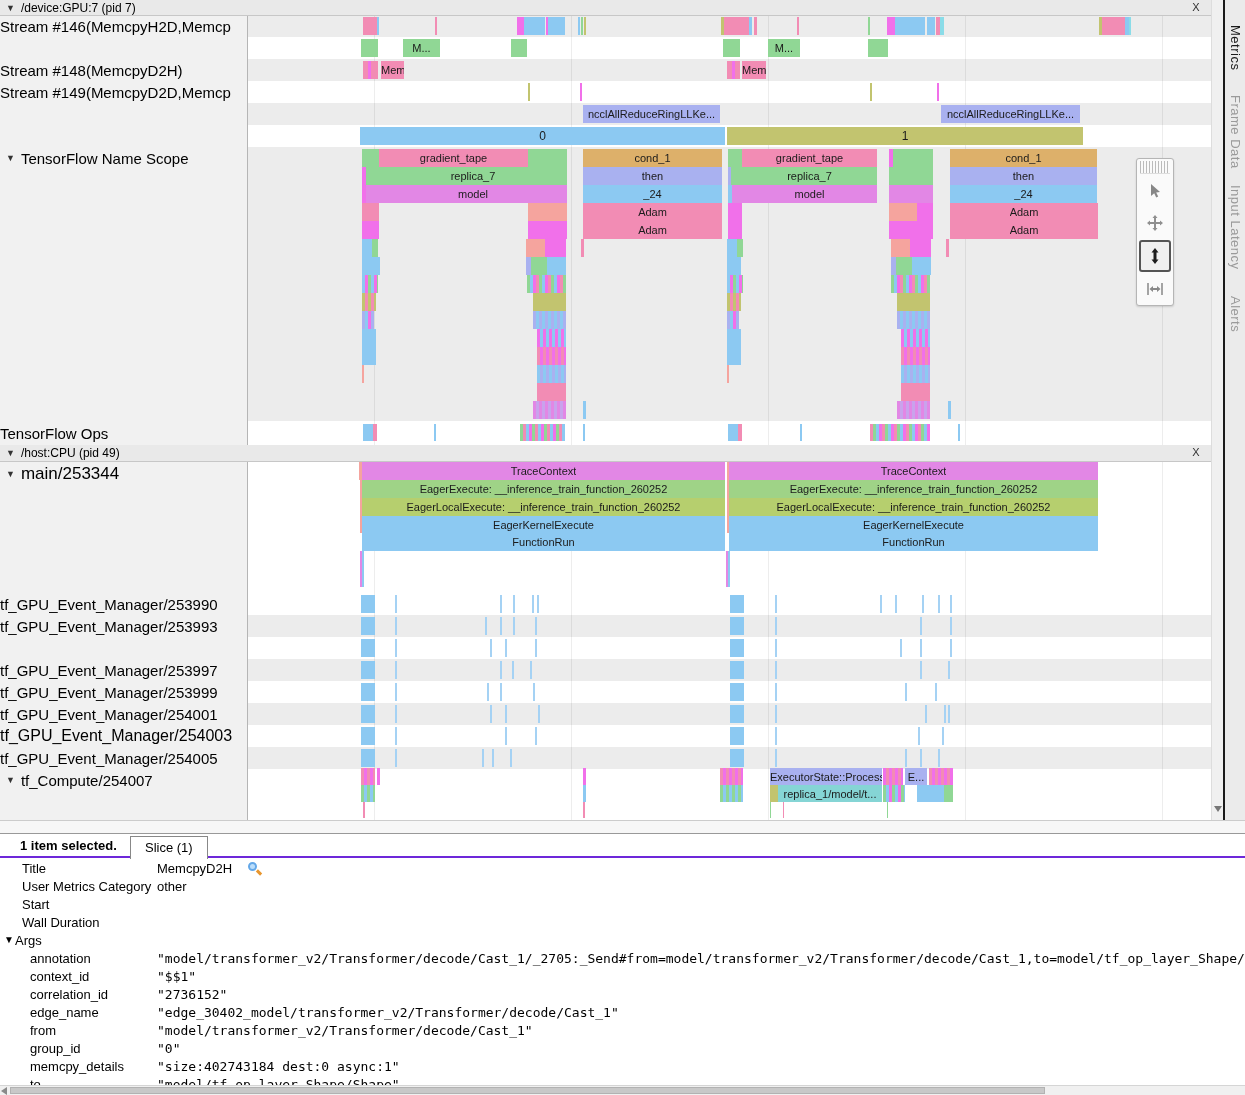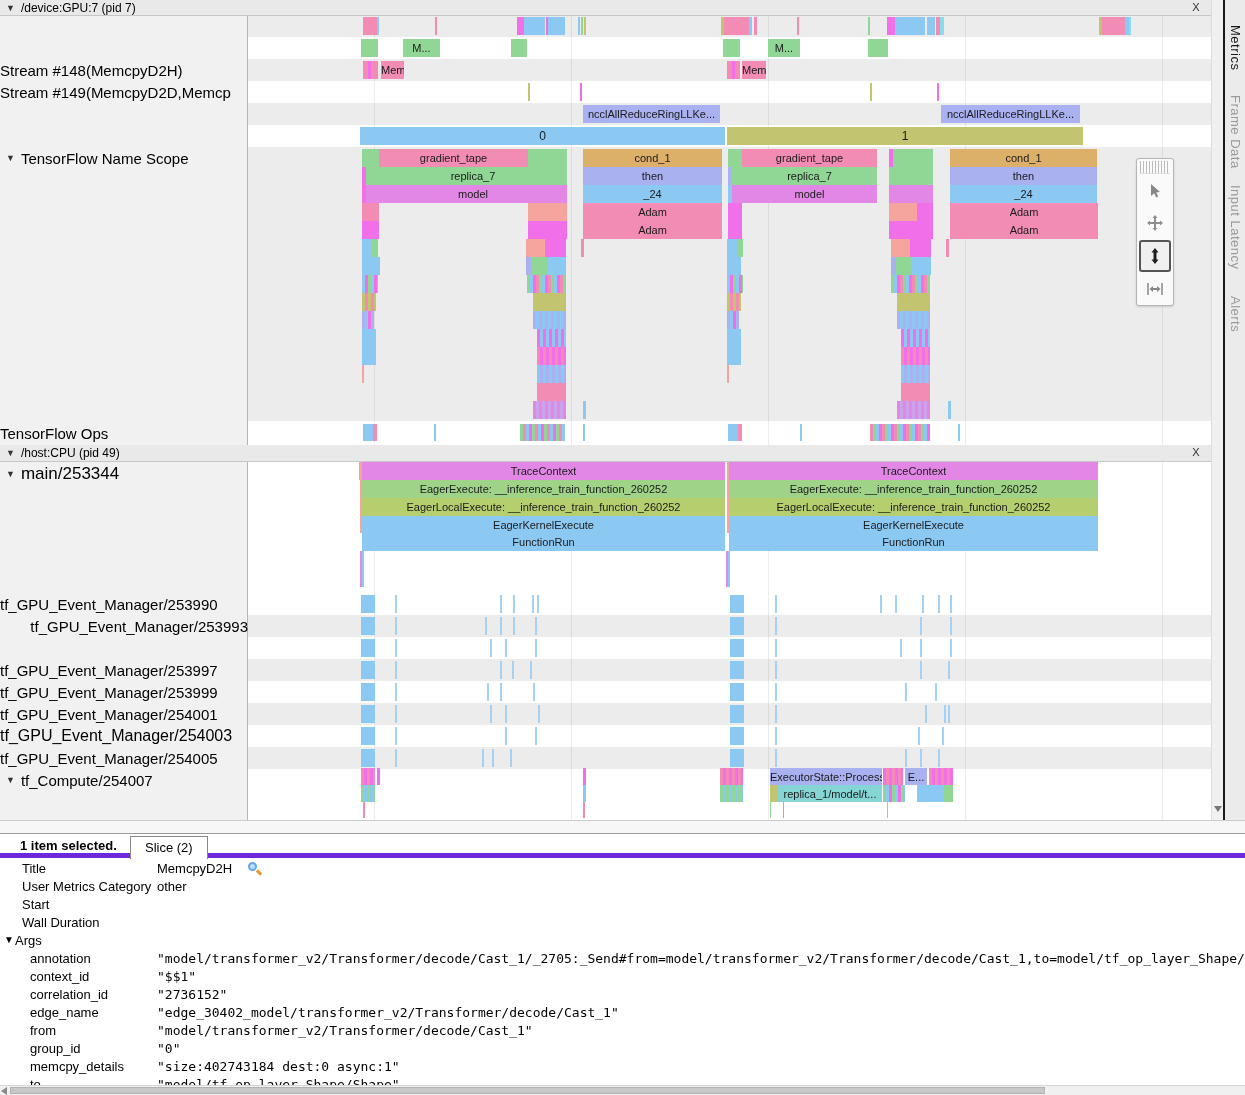--- a/index.html
+++ b/index.html
@@ -396,41 +396,44 @@
         <span>replica_1/model/t...</span>
       </div>
       <div class="seg" style="left: 883px; top: 785px; width: 22px; height: 17px; background: repeating-linear-gradient(90deg, rgb(144, 215, 149) 0px, rgb(144, 215, 149) 3px, rgb(140, 201, 242) 3px, rgb(140, 201, 242) 6px, rgb(241, 112, 234) 6px, rgb(241, 112, 234) 9px);"></div>
       <div class="seg" style="left: 917px; top: 785px; width: 27px; height: 17px; background: rgb(140, 201, 242);"></div>
       <div class="seg" style="left: 944px; top: 785px; width: 9px; height: 17px; background: rgb(144, 215, 149);"></div>
       <div class="seg" style="left: 363px; top: 802px; width: 2px; height: 16px; background: rgb(242, 140, 180);"></div>
       <div class="seg" style="left: 583px; top: 802px; width: 2px; height: 16px; background: rgb(242, 140, 180);"></div>
       <div class="seg" style="left: 770px; top: 802px; width: 1px; height: 16px; background: rgb(144, 215, 149);"></div>
       <div class="seg" style="left: 783px; top: 802px; width: 1px; height: 16px; background: rgb(242, 140, 180);"></div>
       <div class="seg" style="left: 887px; top: 802px; width: 1px; height: 16px; background: rgb(144, 215, 149);"></div>
+      <div class="track-label" style="top: 15px; height: 22px; width: 248px; font-size: 15px;">
+        <span>Stream #146(MemcpyH2D,Memcp</span>
+      </div>
       <div class="track-label" style="top: 59px; height: 22px; width: 248px; font-size: 15px;">
         <span>Stream #148(MemcpyD2H)</span>
       </div>
       <div class="track-label" style="top: 81px; height: 22px; width: 248px; font-size: 15px;">
         <span>Stream #149(MemcpyD2D,Memcp</span>
       </div>
       <div class="track-label" style="top: 147px; height: 22px; width: 248px; font-size: 15px;">
         <span class="arrow">▼</span>
         <span>TensorFlow Name Scope</span>
       </div>
       <div class="track-label" style="top: 421px; height: 24px; width: 248px; font-size: 15px;">
         <span>TensorFlow Ops</span>
       </div>
       <div class="track-label" style="top: 461px; height: 26px; width: 248px; font-size: 17px;">
         <span class="arrow">▼</span>
         <span>main/253344</span>
       </div>
       <div class="track-label" style="top: 593px; height: 22px; width: 248px; font-size: 15px;">
         <span>tf_GPU_Event_Manager/253990</span>
       </div>
-      <div class="track-label" style="top: 615px; height: 22px; width: 248px; font-size: 15px; justify-content: flex-end;">
+      <div class="track-label" style="top: 615px; height: 22px; width: 248px; font-size: 15px;">
         <span>tf_GPU_Event_Manager/253993</span>
       </div>
       <div class="track-label" style="top: 659px; height: 22px; width: 248px; font-size: 15px;">
         <span>tf_GPU_Event_Manager/253997</span>
       </div>
       <div class="track-label" style="top: 681px; height: 22px; width: 248px; font-size: 15px;">
         <span>tf_GPU_Event_Manager/253999</span>
       </div>
       <div class="track-label" style="top: 703px; height: 22px; width: 248px; font-size: 15px;">
         <span>tf_GPU_Event_Manager/254001</span>
@@ -491,23 +494,23 @@
       <svg width="16" height="16" viewBox="0 0 16 16">
           <path d="M1 2 V14 M15 2 V14" stroke="#888" stroke-width="1.5" fill="none"></path>
           <path d="M2.5 8 L6 5 V7 H10 V5 L13.5 8 L10 11 V9 H6 V11 Z" fill="#888"></path>
         </svg>
     </div>
   </div>
 
   <div class="abs" style="left:0;top:820px;width:1245px;height:13px;background:#f7f7f7;border-top:1px solid #ccc;"></div>
 
   <div class="abs" style="left:0;top:833px;width:1245px;height:262px;background:#fff;border-top:1px solid #999;">
-    <div class="abs" style="left:0;top:0;width:1245px;height:24px;border-bottom:5px solid #6d28d9;text-decoration:underline;">
+    <div class="abs" style="left:0;top:0;width:1245px;height:24px;border-bottom:2px solid #6d28d9;text-decoration:underline;">
       <span class="abs" style="left:20px;top:4px;font-size:13px;font-weight:bold;">1 item selected.</span>
-      <span class="abs" style="left:130px;top:2px;height:23px;padding:0 14px;background:#fff;border:1px solid #888;border-bottom:none;font-size:13px;line-height:22px;">Slice (2)</span>
+      <span class="abs" style="left:130px;top:2px;height:23px;padding:0 14px;background:#fff;border:1px solid #888;border-bottom:none;font-size:13px;line-height:22px;">Slice (1)</span>
     </div>
 
     <div class="dp-row" style="top:25px;">
       <span class="dp-label">Title</span>
       <span class="dp-value">MemcpyD2H</span>
       <span class="abs" style="left:248px;top:3px;width:9px;height:9px;border:2px solid #64A8E8;border-radius:50%;background:#BBDEFB;"></span>
       <span class="abs" style="left:256px;top:12px;width:6px;height:3px;background:#E8962E;transform:rotate(45deg);"></span>
     </div>
     <div class="dp-row" style="top:43px;">
       <span class="dp-label">User Metrics Category</span>

